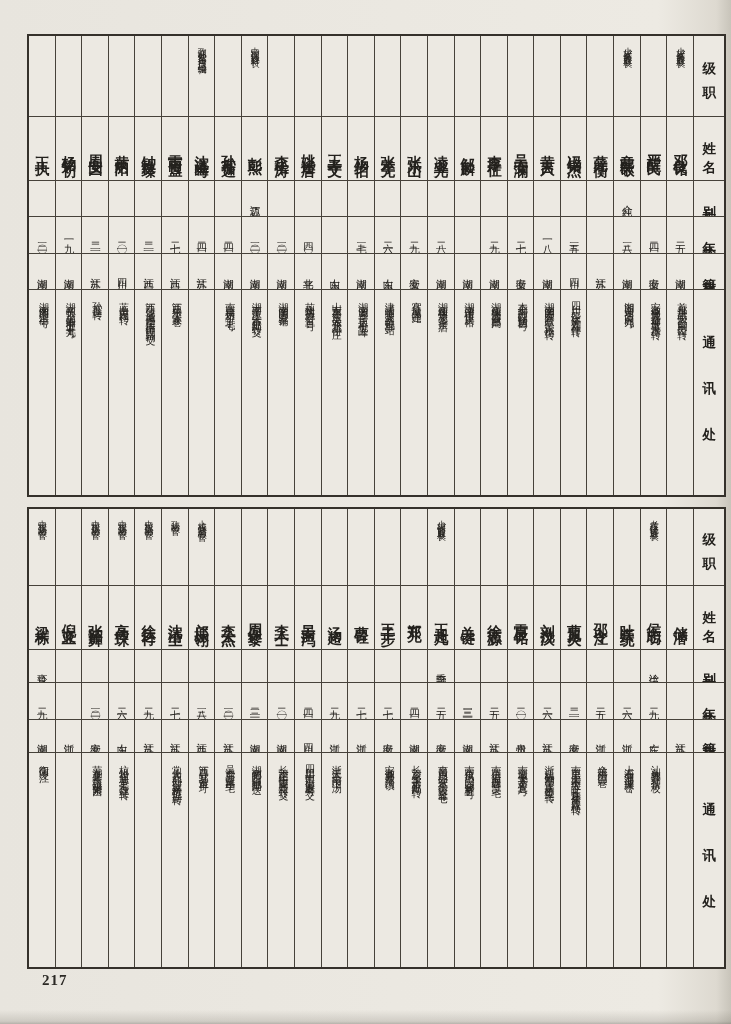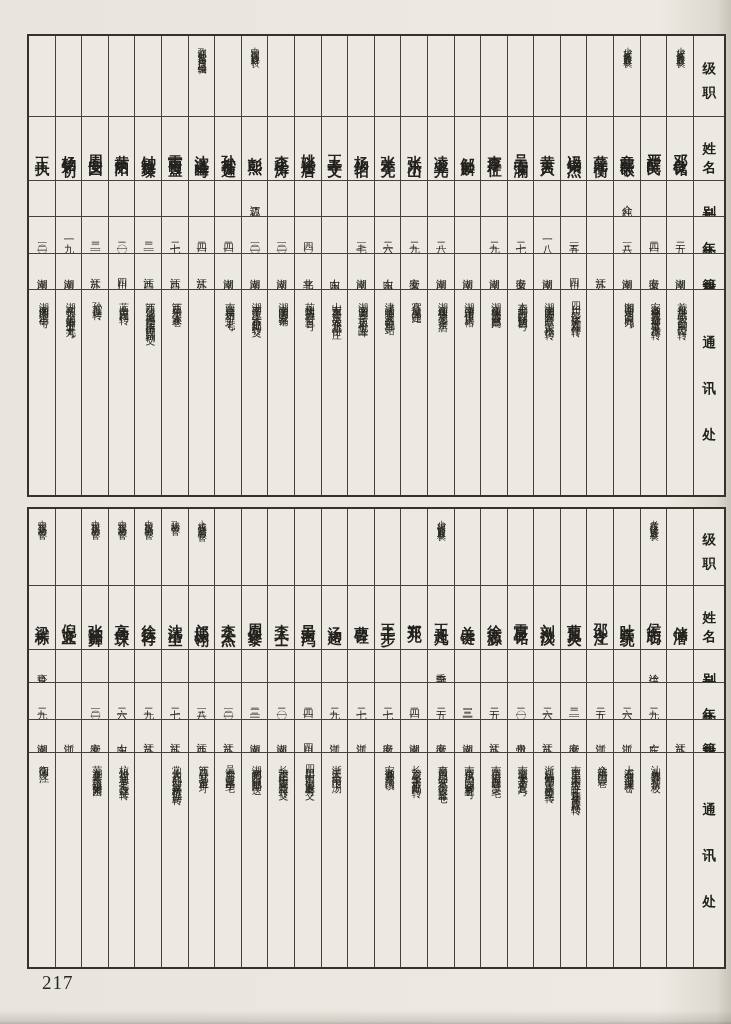--- a/index.html
+++ b/index.html
@@ -46,21 +46,21 @@
   .rank-cell, .addr-cell { align-items:flex-start; }
   .rank-t, .addr-t { width:100%; height:100%; box-sizing:border-box; }
   .rank-t { font-size:9px;  letter-spacing:2px;   line-height:12px;   padding:4px 0 0 0; padding-right:6px; }
   .addr-t { font-size:10px; letter-spacing:2.5px; line-height:12.5px; padding:4px 0 0 0; padding-right:5px; }
   
   .hl { writing-mode:vertical-rl; text-orientation:upright; font-size:13.5px; font-weight:bold; }
   .hl-rank  { letter-spacing:1.9em; }
   .hl-name  { letter-spacing:1.4em; }
   .hl-sm    { letter-spacing:0.35em; }
   .hl-addr  { letter-spacing:3.4em; }
-  .page-num { position:absolute; left:42px; top:972px; font-size:19px; letter-spacing:1px; color:#2b2925; }
+  .page-num { position:absolute; left:42px; top:972px; font-size:15px; letter-spacing:1px; color:#2b2925;font-weight:bold; }
 </style>
 </head>
 <body>
 
 <div class="page">
 
   <div class="roster tbl-a">
     <div class="cols">
       <div class="col col-h">
         <div class="cell r-rank">

